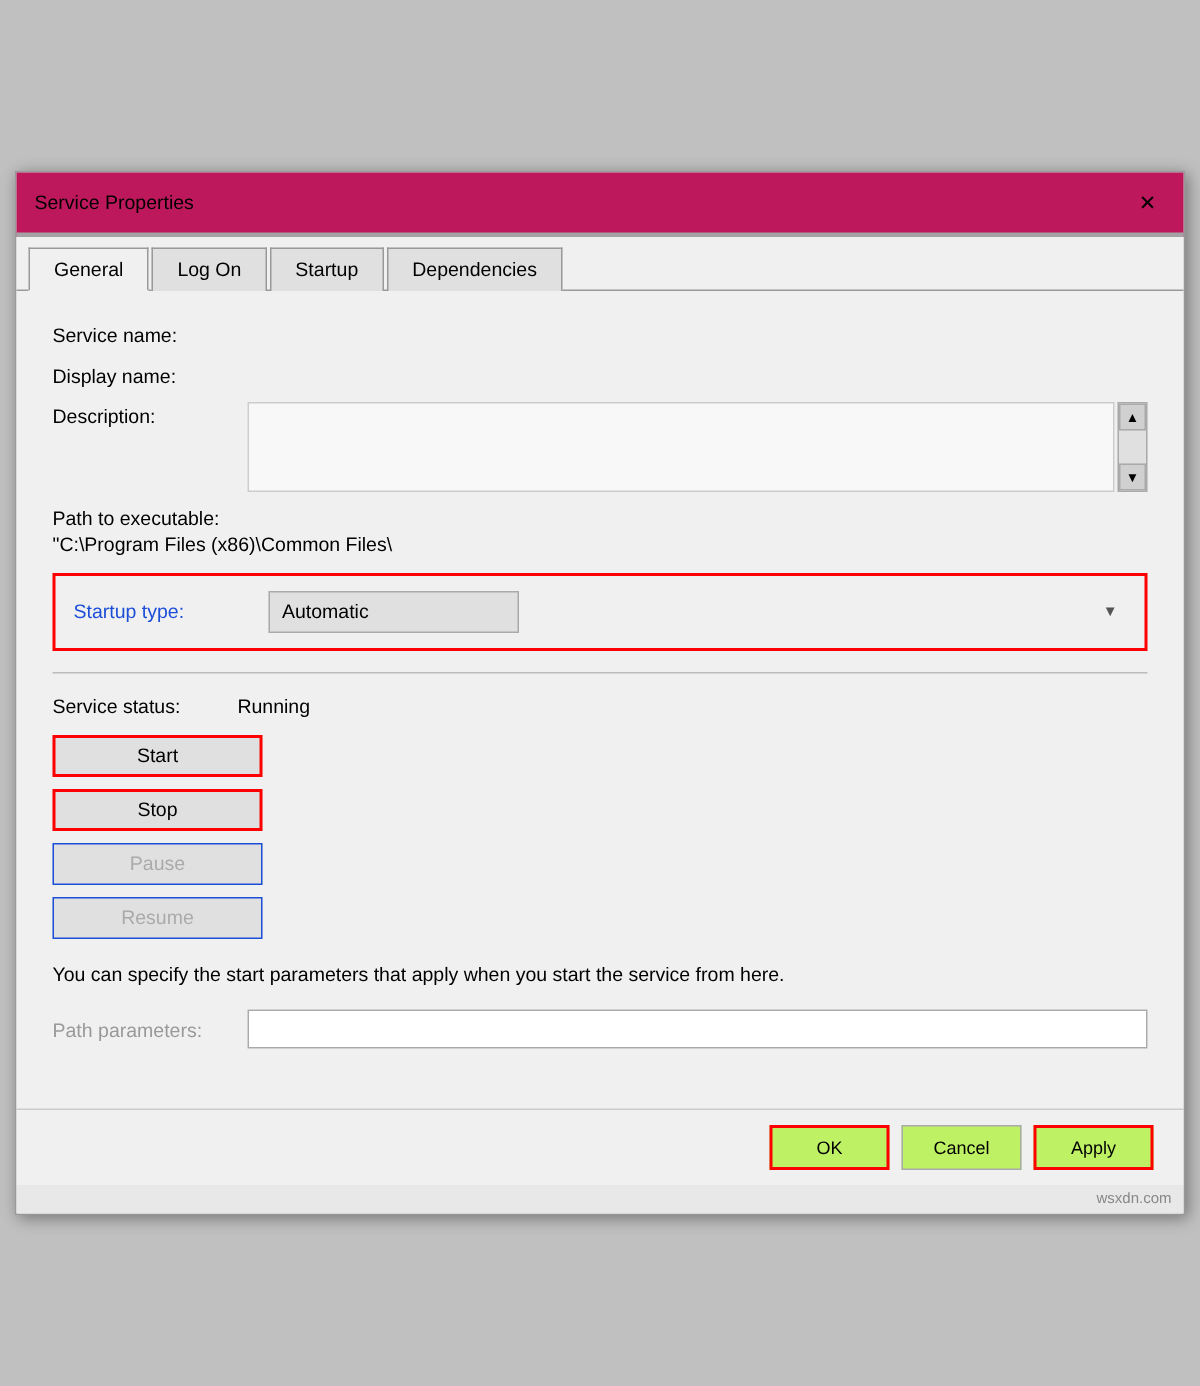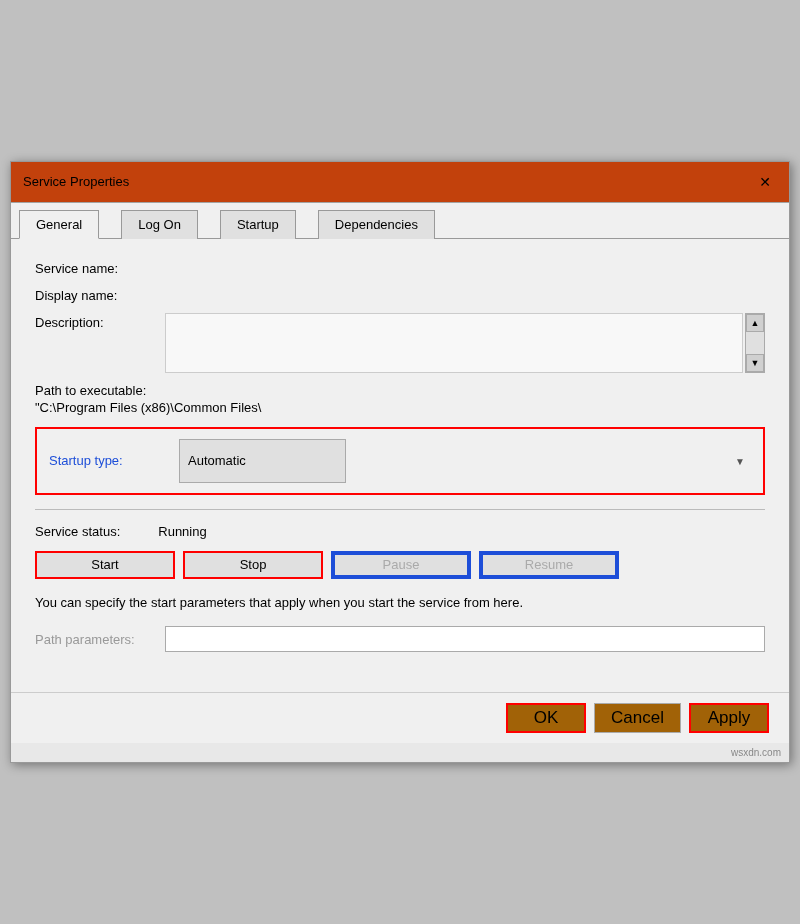--- a/index.html
+++ b/index.html
@@ -21,26 +21,26 @@
 
     .dialog-window {
       width: 780px;
       background: #f0f0f0;
       border: 1px solid #999;
       box-shadow: 2px 2px 10px rgba(0,0,0,0.4);
       position: relative;
     }
 
     .title-bar {
-      background: #c2410c;
+      background: #be185d;
       padding: 8px 12px;
       display: flex;
       justify-content: space-between;
       align-items: center;
-      border-bottom: 1px solid #a3a3a3;
+      border-bottom: 3px solid #a3a3a3;
     }
 
     .title-bar-text {
       font-size: 13px;
       font-weight: normal;
       color: #000;
     }
 
     .close-btn {
       width: 24px;
@@ -53,21 +53,20 @@
       align-items: center;
       justify-content: center;
       color: #000;
     }
 
     .tabs-bar {
       display: flex;
       padding: 6px 8px 0 8px;
       background: #f0f0f0;
       border-bottom: 1px solid #999;
-      gap: 20px;
     }
 
     .tab {
       padding: 6px 16px;
       cursor: pointer;
       border: 1px solid #999;
       border-bottom: none;
       background: #e0e0e0;
       margin-right: 2px;
       font-size: 13px;
@@ -172,21 +171,21 @@
       background: #f0f0f0;
     }
 
     .startup-label {
       min-width: 130px;
       color: #1d4ed8;
     }
 
     .startup-select {
       flex: 1;
-      height: 44px;
+      height: 28px;
       background: #e0e0e0;
       border: 1px solid #aaa;
       appearance: none;
       padding: 0 8px;
       cursor: pointer;
       font-size: 13px;
       position: relative;
     }
 
     .select-wrapper {
@@ -224,27 +223,28 @@
 
     .service-status-value {
       color: #000;
       font-weight: normal;
     }
 
     .service-buttons {
       display: flex;
       gap: 8px;
       margin-bottom: 14px;
+      flex-direction: column;
     }
 
     .svc-btn {
       width: 140px;
       height: 28px;
       background: #e0e0e0;
-      border: 4px solid #1d4ed8;
+      border: 1px solid #1d4ed8;
       cursor: pointer;
       font-size: 13px;
       display: flex;
       align-items: center;
       justify-content: center;
     }
 
     .svc-btn.highlighted {
       border: 2px solid red;
     }
@@ -285,24 +285,24 @@
       align-items: center;
       padding: 10px 20px;
       gap: 8px;
       border-top: 1px solid #ccc;
       background: #f0f0f0;
     }
 
     .footer-btn {
       min-width: 80px;
       height: 30px;
-      background: #a16207;
+      background: #bef264;
       border: 1px solid #aaa;
       cursor: pointer;
-      font-size: 17px;
+      font-size: 12px;
       display: flex;
       align-items: center;
       justify-content: center;
       padding: 0 16px;
     }
 
     .footer-btn.ok-btn {
       border: 2px solid red;
     }
 

